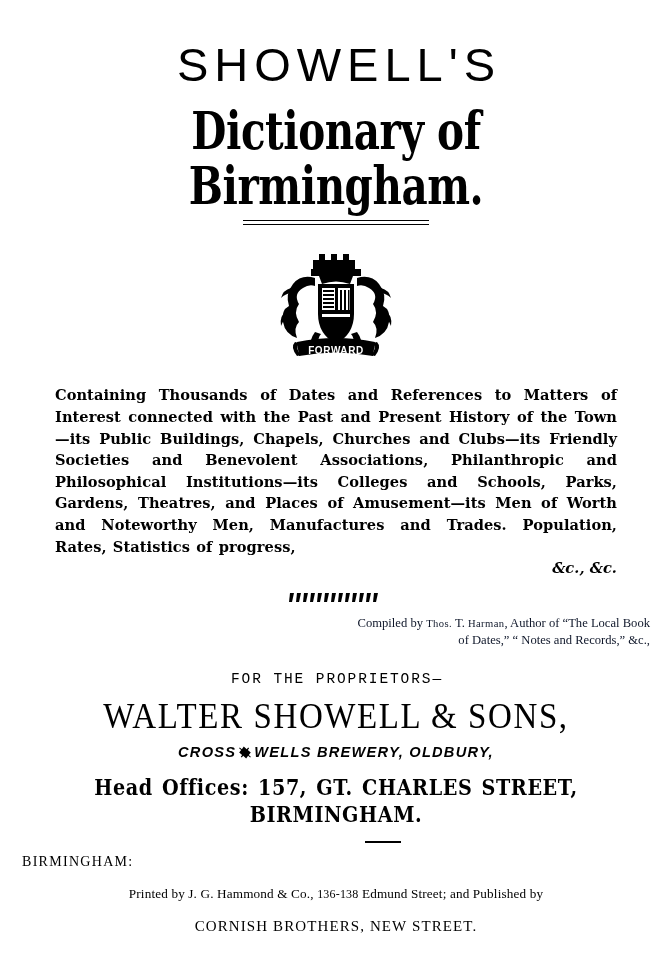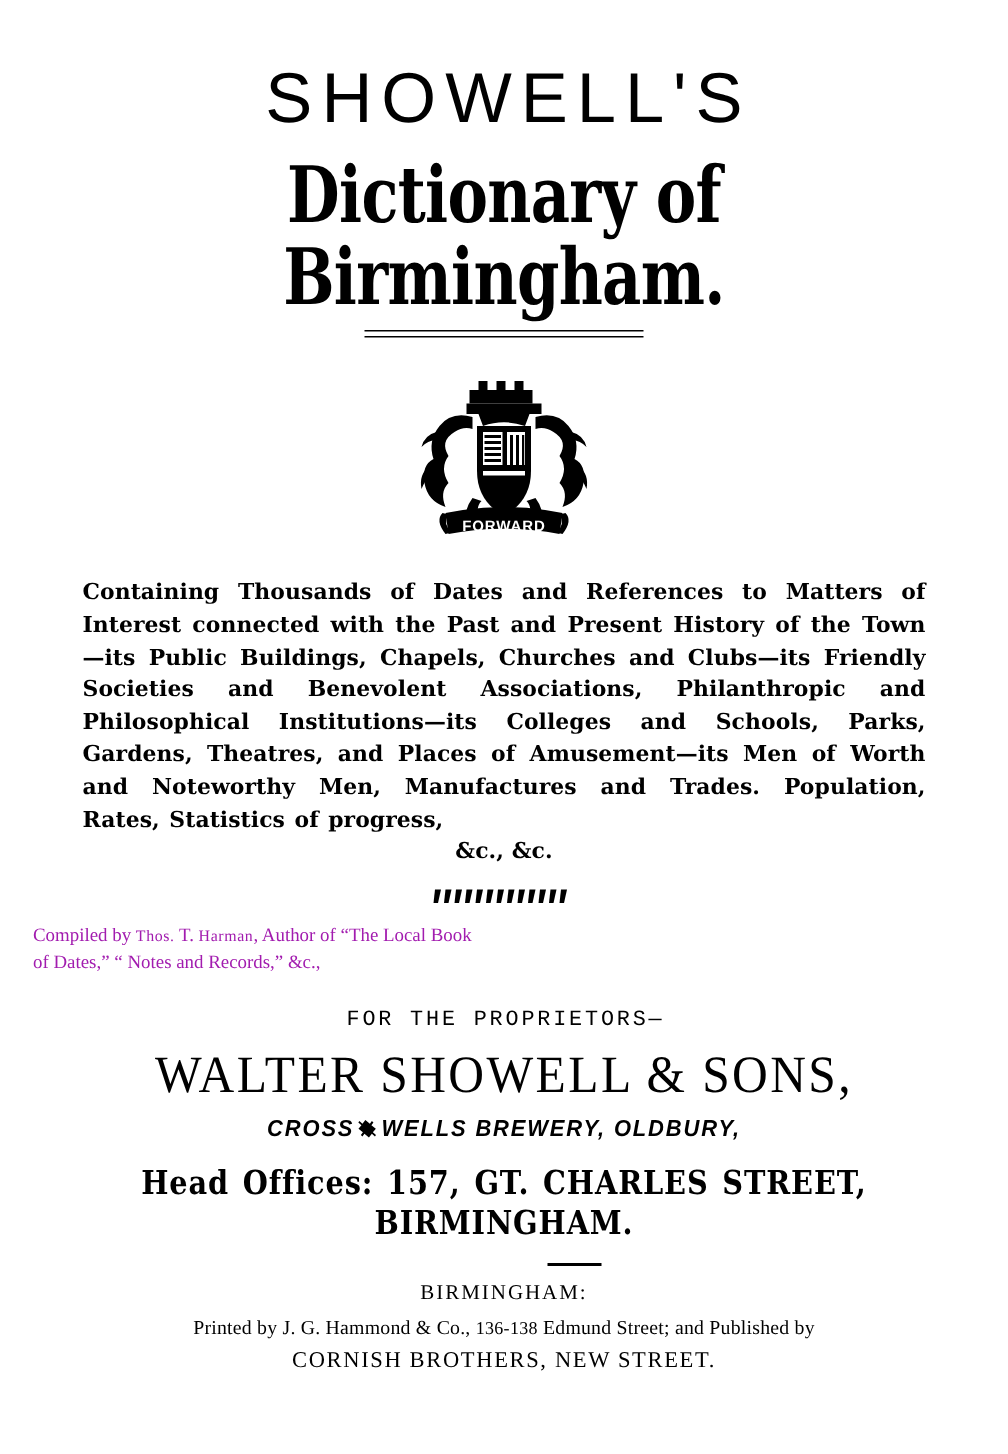--- a/index.html
+++ b/index.html
@@ -105,42 +105,43 @@
     text-align: justify;
     margin: 4px auto;
     padding-top: 18px;
     width: 562px;
     color: #000;
     letter-spacing: 0.05px;
     word-spacing: 1.2px;
   }
   .blurb .last {
     display: block;
-    text-align: center;
+    text-align: right;
     word-spacing: normal;
+    font-style: italic;
   }
 
   
   .ornament {
     text-align: center;
     margin-top: 13px;
     height: 12px;
     line-height: 12px;
   }
   .ornament svg { display: inline-block; vertical-align: top; }
 
   
   .compiled {
-    text-align: left;
+    text-align: right;
     font-family: "Liberation Serif", "DejaVu Serif", serif;
     font-size: 12.6px;
     line-height: 16px;
     margin: 0;
     padding-top: 11px;
-    color: #a21caf;
+    color: #0f172a;
   }
   .sc {
     font-size: 10.6px;
     letter-spacing: 0.4px;
   }
 
   
   .proprietors {
     text-align: center;
     font-family: Liberation Mono, monospace;
@@ -199,33 +200,32 @@
     width: 36px;
     height: 2px;
     background: #000;
     margin: 17px 0 0 0;
     position: relative;
     left: 343px;
   }
 
   
   .imprint-city {
-    text-align: center;
     font-family: "Liberation Serif", "DejaVu Serif", serif;
     font-size: 14px;
     letter-spacing: 1.3px;
     margin: 0;
     padding-top: 11px;
     color: #000;
   }
   .imprint-line {
     text-align: center;
     font-family: "Liberation Serif", "DejaVu Serif", serif;
     font-size: 13.2px;
-    margin: 0;
+    margin: 10px;
     padding-top: 6px;
     color: #000;
     letter-spacing: 0.15px;
   }
   .imprint-pub {
     text-align: center;
     font-family: "Liberation Serif", "DejaVu Serif", serif;
     font-size: 15px;
     letter-spacing: 1.1px;
     margin: 0;

